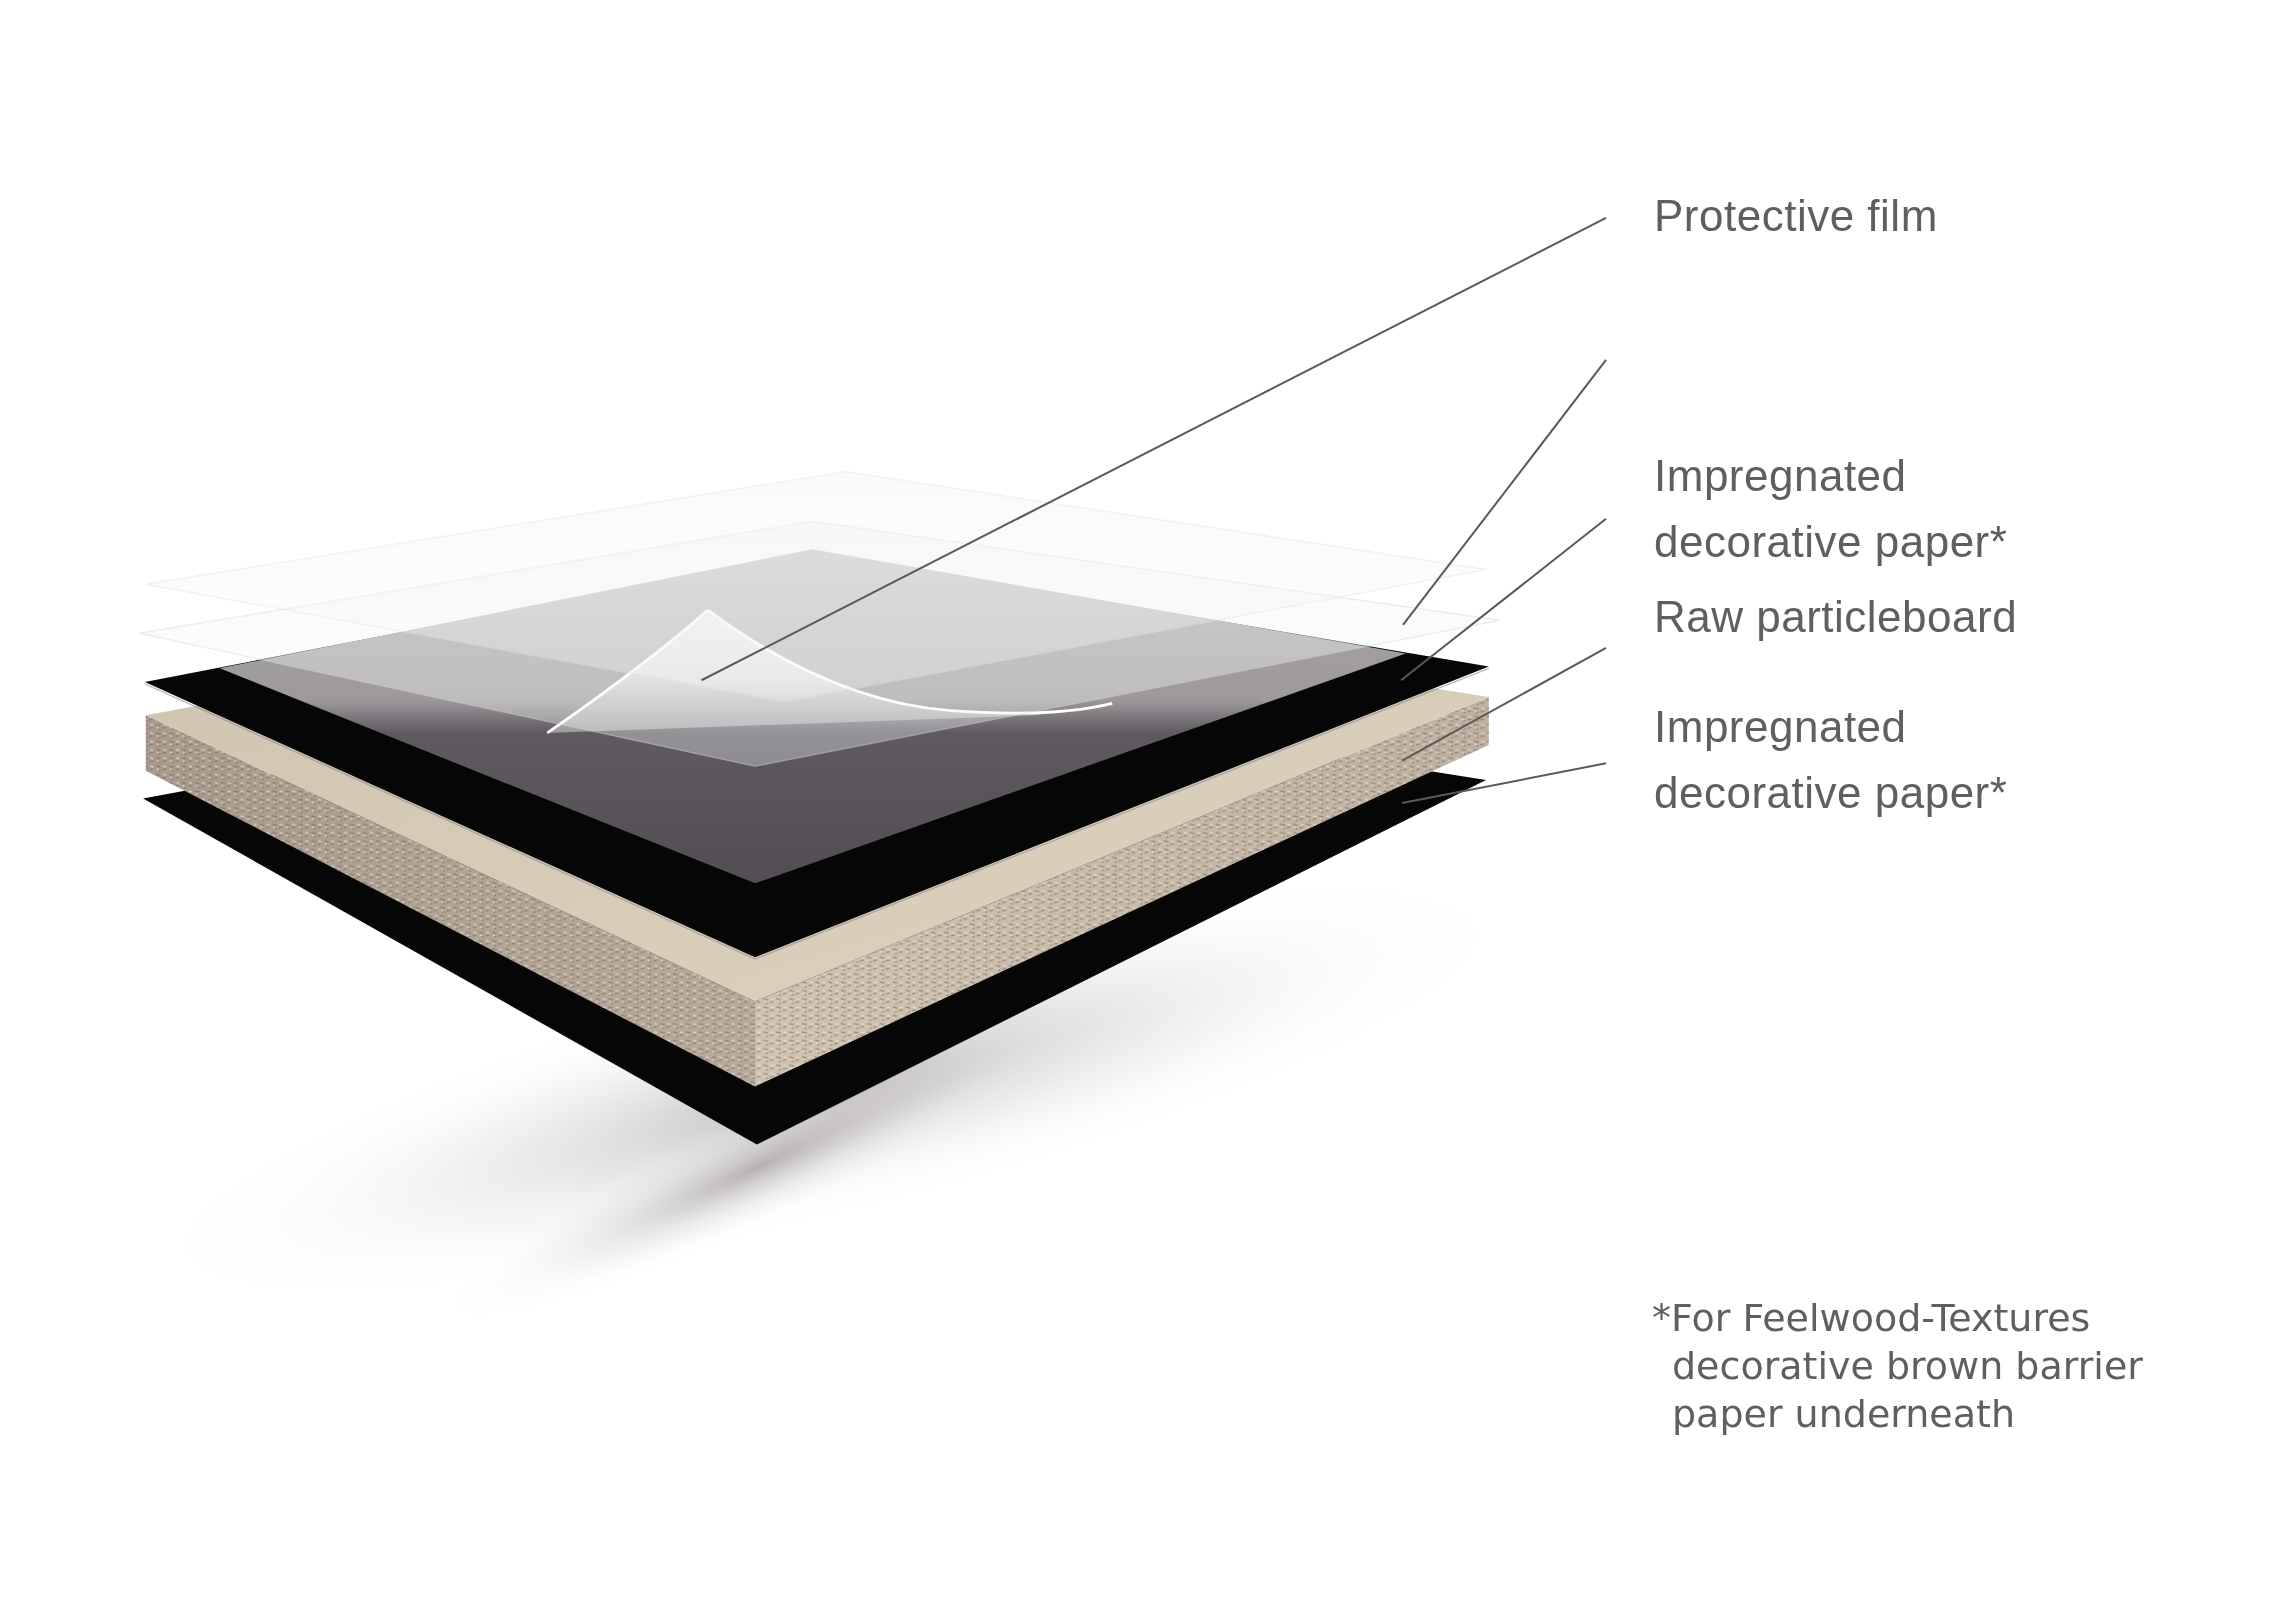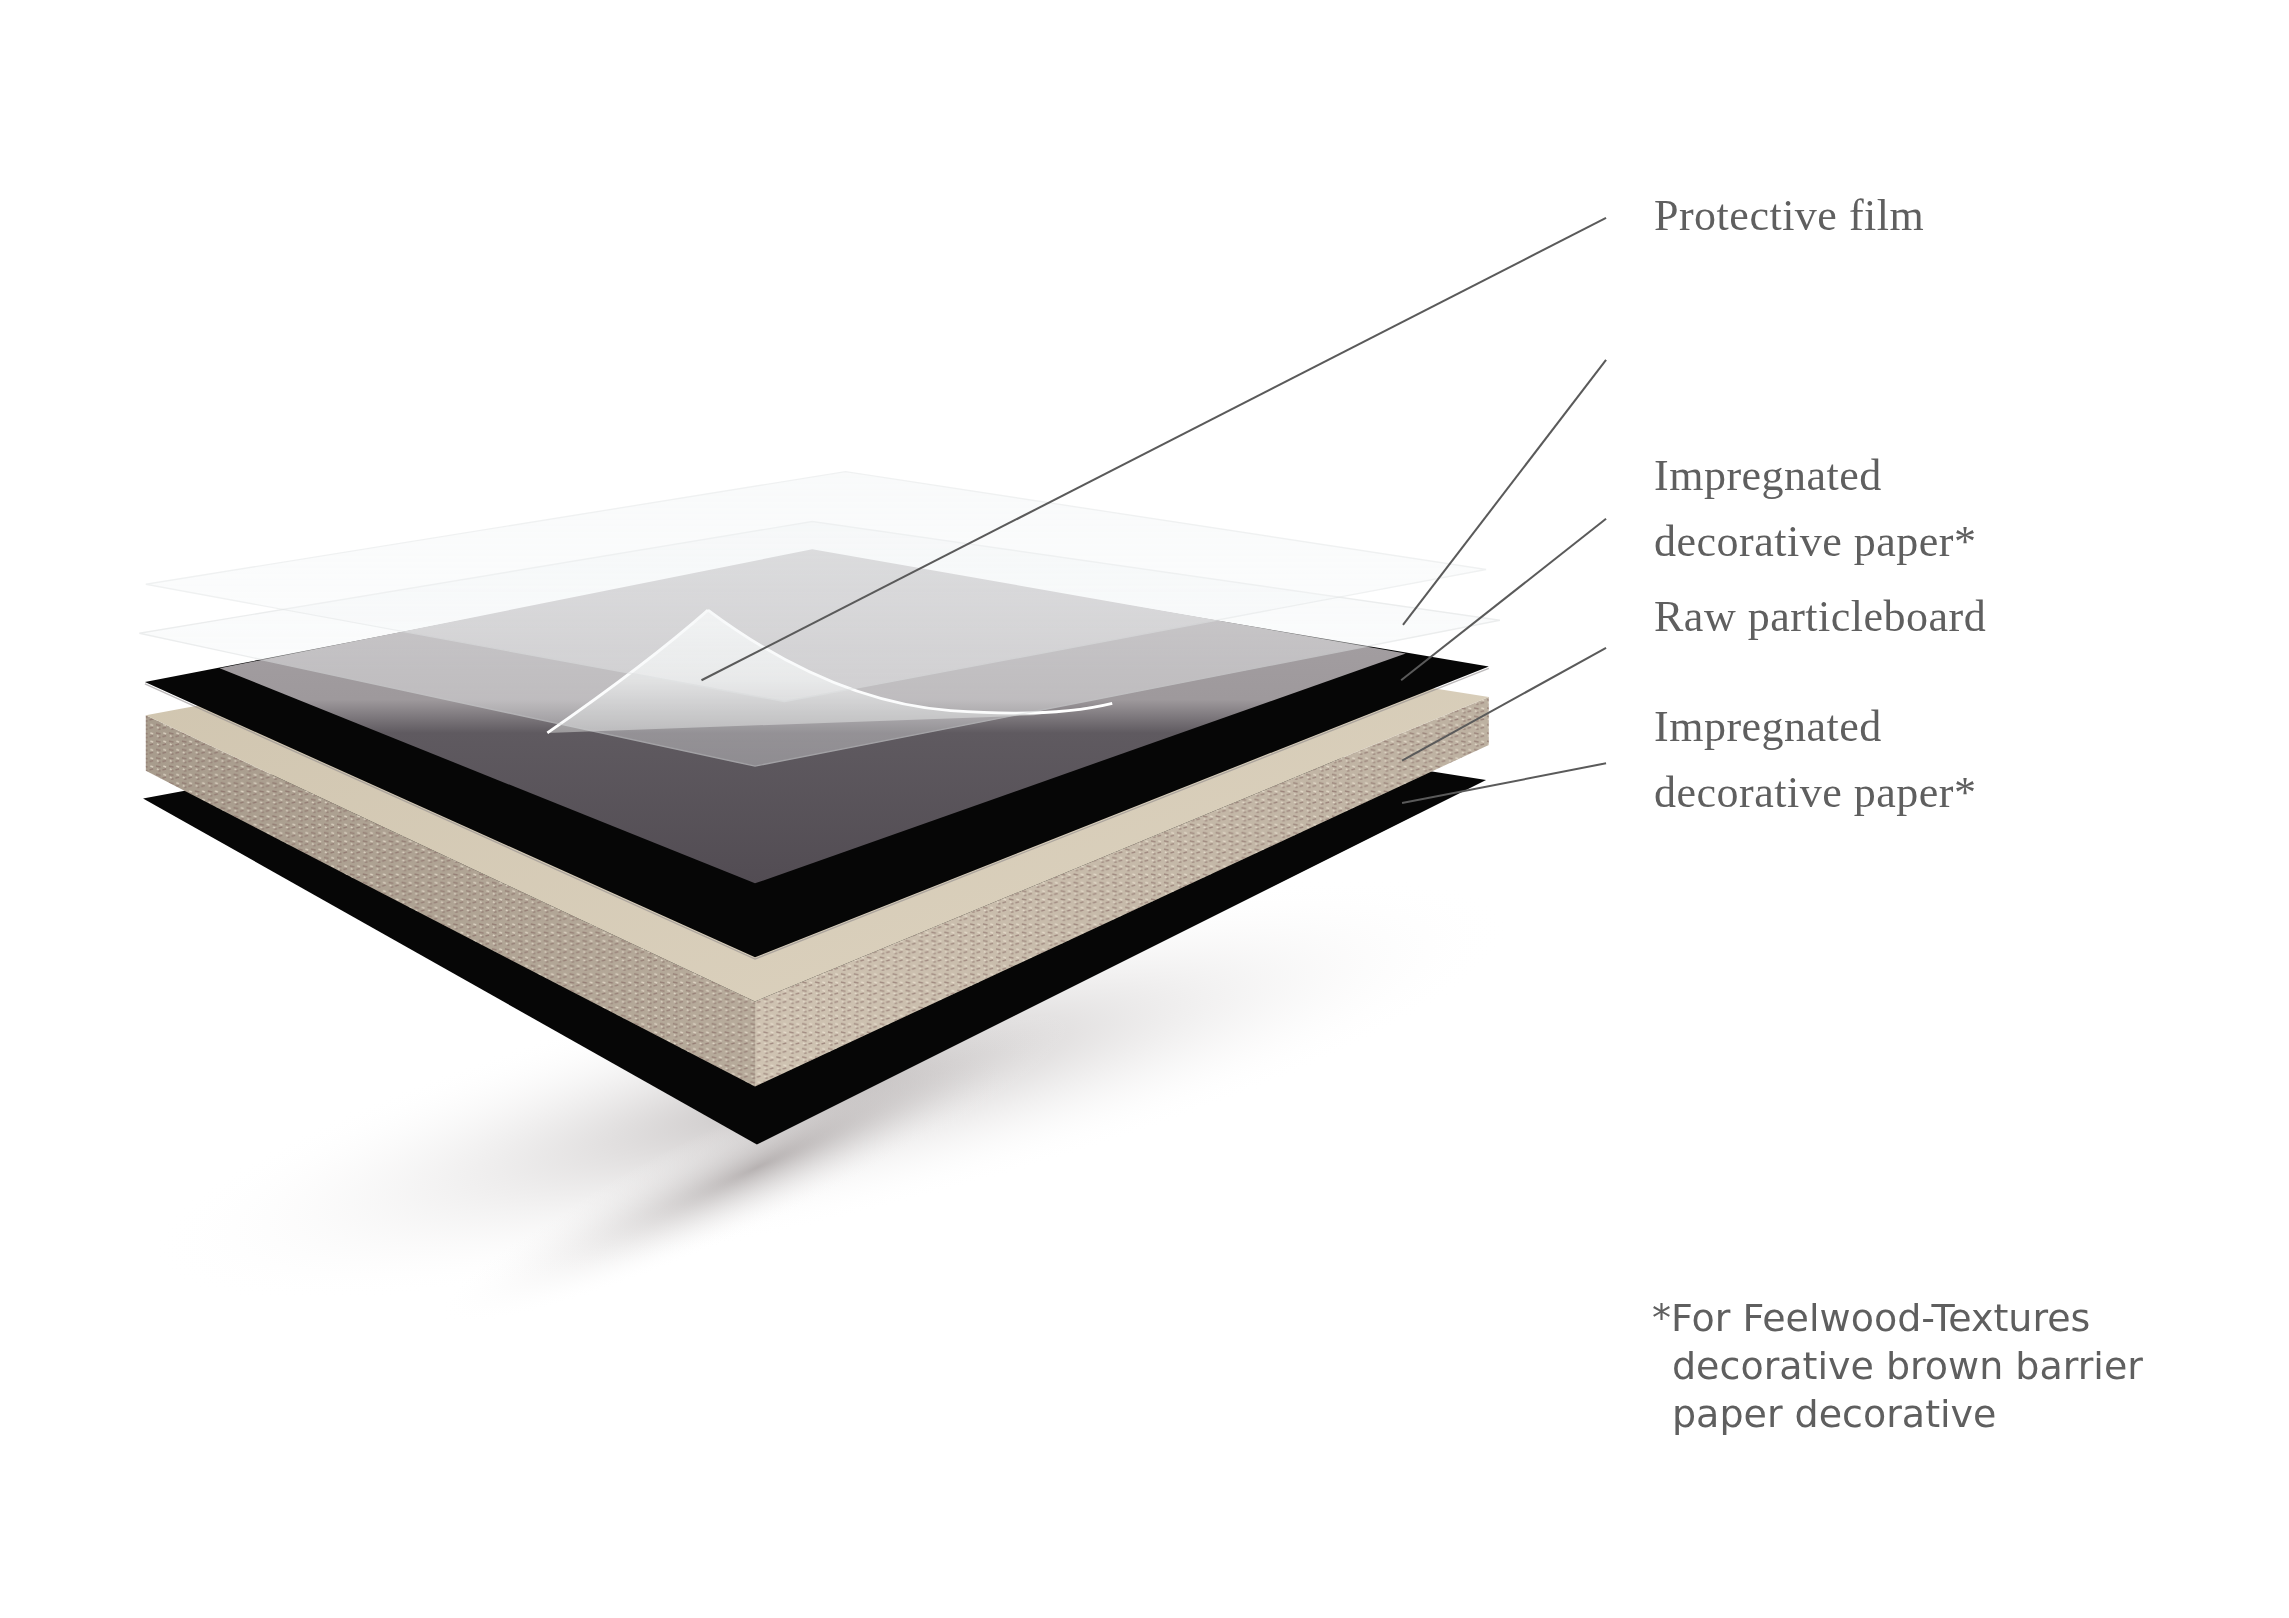--- a/index.html
+++ b/index.html
@@ -1,18 +1,18 @@
 <!DOCTYPE html>
 <html style="font-size:14.8px"><head>
 <meta charset="utf-8">
 <style>
   html, body { margin:0; padding:0; background:#ffffff; }
   body { width:2290px; height:1619px; position:relative; overflow:hidden; font-family:"DejaVu Sans", sans-serif; }
   .illustration { position:absolute; left:0; top:0; width:2290px; height:1619px; }
-  .label { position:absolute; left:1654px; color:#5f5f5f; font-family:Liberation Serif, serif; font-size:44px; line-height:66px; letter-spacing:0.5px; white-space:nowrap; }
+  .label { position:absolute; left:1654px; color:#5f5f5f; font-family:Liberation Sans, sans-serif; font-size:44px; line-height:66px; letter-spacing:0.5px; white-space:nowrap; }
   .label span { display:block; }
   .footnote { position:absolute; left:1652px; top:1294px; color:#5f5f5f; font-family:"DejaVu Sans", sans-serif; font-size:38px; line-height:48px; white-space:nowrap; }
   .footnote span { display:block; }
   .footnote .indent { padding-left:20px; }
 </style>
 </head>
 <body>
 
 <svg class="illustration" viewBox="0 0 2481 1754" xmlns="http://www.w3.org/2000/svg">
   <defs>
@@ -106,15 +106,15 @@
   <span>Raw particleboard</span>
 </div>
 <div class="label" style="top:694px;">
   <span>Impregnated</span>
   <span>decorative paper*</span>
 </div>
 
 <div class="footnote">
   <span>*For Feelwood-Textures</span>
   <span class="indent">decorative brown barrier</span>
-  <span class="indent">paper decorative</span>
+  <span class="indent">paper underneath</span>
 </div>
 
 
 </body></html>

